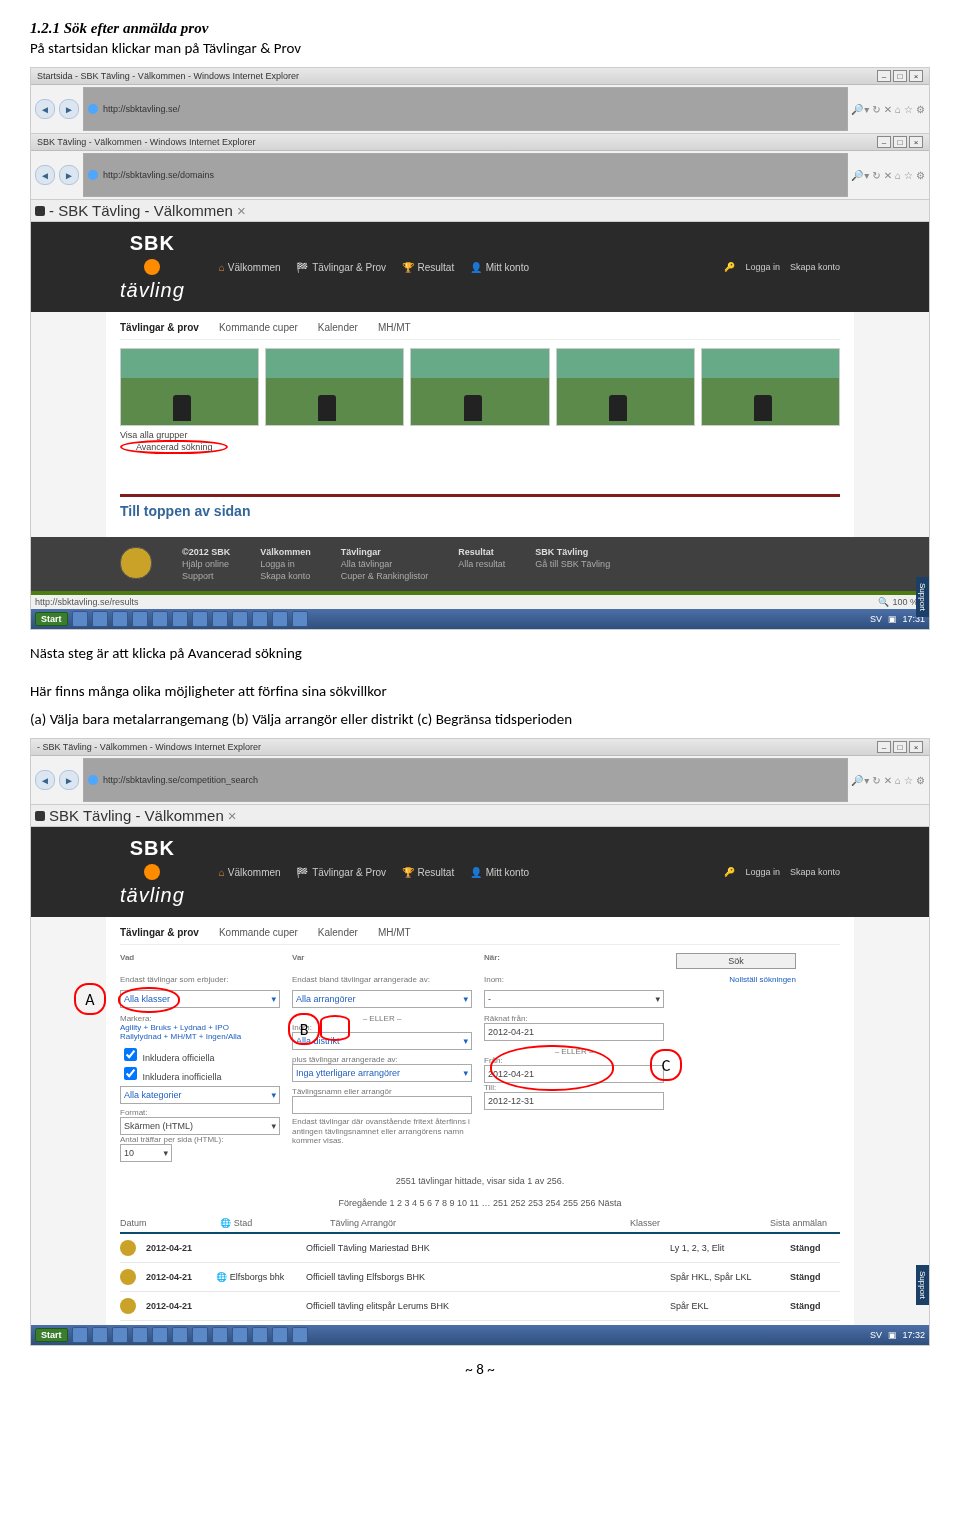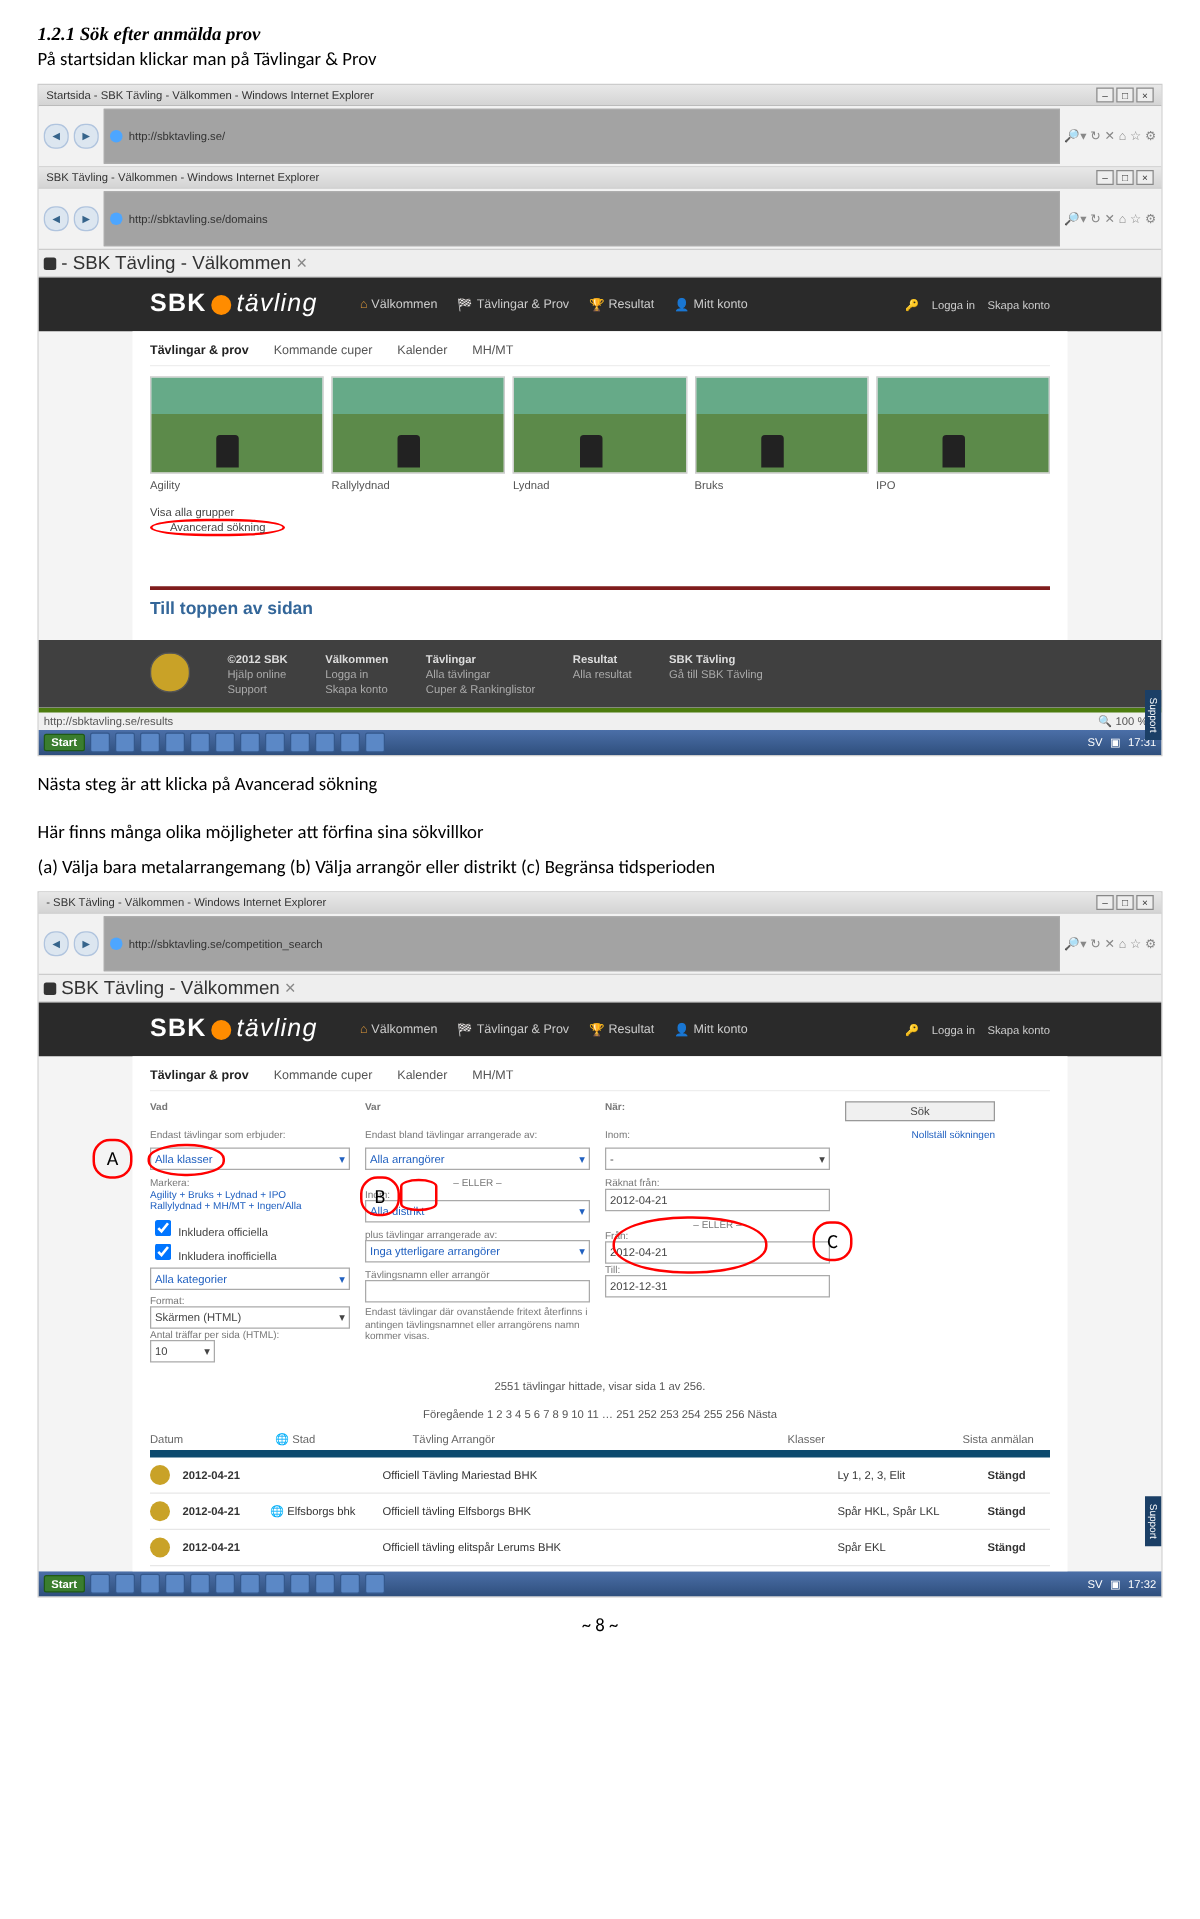--- a/index.html
+++ b/index.html
@@ -63,21 +63,21 @@
   .tab-close{color:#888;}
   .sbk-body{background:#f4f4f4;}
   .sbk-header{
     background:#2a2a2a;
     color:#ddd;
     padding:0;
   }
   .sbk-header-inner{
     width:720px;margin:0 auto;display:flex;align-items:center;gap:14px;padding:10px 0;font-size:10px;
   }
-  .sbk-logo{font-family:Arial,sans-serif;font-size:20px;font-weight:bold;color:#fff;letter-spacing:1px;display:flex;align-items:center;gap:4px;}
+  .sbk-logo{font-family:Arial,sans-serif;font-size:20px;font-weight:bold;color:#fff;letter-spacing:1px;display:flex;align-items:center;gap:4px;flex-direction:column;}
   .paw{width:16px;height:16px;background:#ff8c00;border-radius:8px;display:inline-block;position:relative;}
   .sbk-nav{display:flex;gap:16px;margin-left:20px;align-items:center;}
   .sbk-nav a{color:#ccc;display:flex;align-items:center;gap:3px;}
   .nav-icon{color:#e39b3a;font-size:10px;}
   .sbk-right{margin-left:auto;display:flex;gap:10px;color:#e39b3a;font-size:9px;}
   .sbk-right a{color:#ccc;}
   .content-wrap{width:720px;margin:0 auto;background:#fff;padding:10px 14px;}
   .subnav{display:flex;gap:20px;font-size:10px;color:#555;border-bottom:1px solid #eee;padding-bottom:6px;margin-bottom:8px;}
   .subnav b{color:#222;}
   .img-row{display:flex;gap:6px;margin-bottom:4px;}
@@ -103,21 +103,21 @@
 
   
   .search-grid{display:grid;grid-template-columns:160px 180px 180px 120px;gap:6px 12px;font-size:9px;color:#444;}
   .search-grid .lbl{color:#777;font-size:8px;}
   .sel,.inp{border:1px solid #aaa;background:#fff;padding:1px 3px;font-size:9px;height:14px;display:flex;align-items:center;justify-content:space-between;}
   .btn{background:#f0f0f0;border:1px solid #999;padding:2px 8px;font-size:9px;text-align:center;}
   .bluelink{color:#2060c0;}
   .callout{position:absolute;width:28px;height:28px;border:2px solid red;border-radius:14px;display:flex;align-items:center;justify-content:center;font-family:Calibri,Arial,sans-serif;font-size:16px;color:#000;}
   .callout-inner-ring{position:absolute;width:58px;height:22px;border:2px solid red;border-radius:30px/12px;}
   .rel{position:relative;}
-  .result-head{display:flex;font-size:9px;color:#666;padding:4px 0;border-bottom:6px solid #0c4a6e;gap:30px;}
+  .result-head{display:flex;font-size:9px;color:#666;padding:4px 0;border-bottom:2px solid #0c4a6e;gap:30px;}
   .result-row{display:flex;align-items:center;gap:10px;font-size:9px;padding:6px 0;border-bottom:1px solid #e7e7e7;}
   .crest-sm{width:16px;height:16px;border-radius:8px;background:#c9a227;}
   .bold{font-weight:bold;}
   .pager{text-align:center;font-size:9px;padding:6px 0;color:#555;}
   .page-num{text-align:center;font-family:Calibri,Arial,sans-serif;font-size:15px;margin-top:14px;}
 </style>
 </head>
 <body>
 
 <div class="page">
@@ -222,27 +222,20 @@
           <span>Kommande cuper</span>
           <span>Kalender</span>
           <span>MH/MT</span>
         </div>
         <div class="img-row">
           <div class="img-ph"></div>
           <div class="img-ph"></div>
           <div class="img-ph"></div>
           <div class="img-ph"></div>
           <div class="img-ph"></div>
-        </div>
-        <div class="cats">
-          <span>Agility</span>
-          <span>Rallylydnad</span>
-          <span>Lydnad</span>
-          <span>Bruks</span>
-          <span>IPO</span>
         </div>
         <div class="links-block">
           <div>Visa alla grupper</div>
           <span class="circle-red">
             <span>Avancerad sökning</span>
           </span>
         </div>
         <div style="height:30px;"></div>
         <div class="top-link">Till toppen av sidan</div>
       </div>

